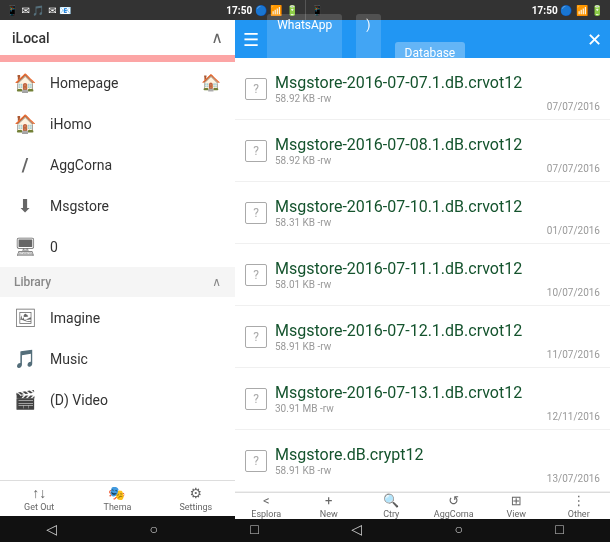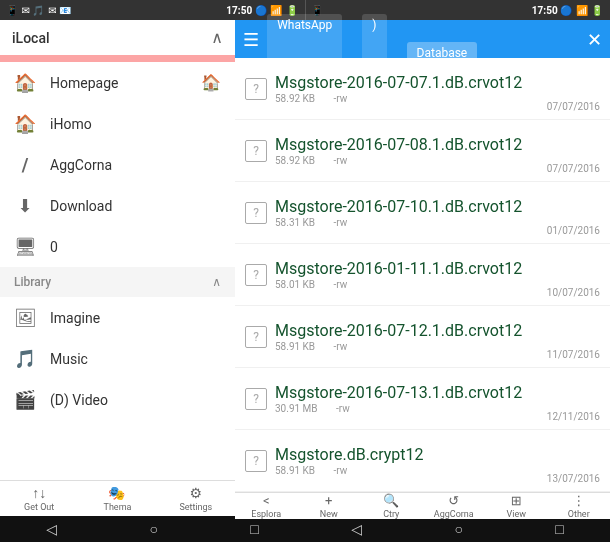--- a/index.html
+++ b/index.html
@@ -126,21 +126,21 @@
       display: flex;
       align-items: center;
       padding: 0 8px;
       height: 38px;
       gap: 8px;
     }
     .hamburger-icon { color: #fff; font-size: 18px; cursor: pointer; }
     .right-header-tabs {
       display: flex;
       flex: 1;
-      gap: 20px;
+      gap: 14px;
     }
     .header-tab {
       padding: 4px 10px;
       color: #fff;
       font-size: 12px;
       border-radius: 3px;
       cursor: pointer;
       background: rgba(255,255,255,0.15);
       white-space: nowrap;
     }
@@ -174,21 +174,21 @@
       align-items: center;
       justify-content: center;
       color: #aaa;
       font-size: 12px;
       flex-shrink: 0;
     }
     .file-info { flex: 1; min-width: 0; }
     .file-name { font-size: 16px; color: #14532d; white-space: nowrap; overflow: hidden; text-overflow: ellipsis; }
     .file-meta { font-size: 10px; color: #999; margin-top: 1px; }
     .file-date { font-size: 10px; color: #999; white-space: nowrap; margin-top: 36px; }
-    .file-perm { font-size: 10px; color: #999; margin-left: 16px; text-align: right; }
+    .file-perm { font-size: 10px; color: #999; margin-left: 0; text-align: right; }
 
     
     .right-bottom-nav {
       height: 36px;
       background: #fff;
       display: flex;
       border-top: 1px solid #ddd;
     }
     .right-bottom-item {
       flex: 1;
@@ -299,21 +299,21 @@
         <div class="nav-item">
           <span class="icon">🏠</span>
           <span class="label">iHomo</span>
         </div>
         <div class="nav-item">
           <span class="icon" style="font-style:normal; font-weight:bold; color:#666;">/</span>
           <span class="label">AggCorna</span>
         </div>
         <div class="nav-item">
           <span class="icon">⬇</span>
-          <span class="label">Download</span>
+          <span class="label">Msgstore</span>
         </div>
         <div class="nav-item">
           <span class="icon">🖥</span>
           <span class="label">0</span>
         </div>
 
         <div class="section-header">
           <span>Library</span>
           <span>∧</span>
         </div>
@@ -387,21 +387,21 @@
     <div class="file-icon">?</div>
     <div class="file-info">
       <div class="file-name">Msgstore-2016-07-10.1.dB.crvot12</div>
       <div class="file-meta">58.31 KB <span class="file-perm">-rw</span></div>
     </div>
     <div class="file-date">01/07/2016</div>
   </div>
             <div class="file-item">
     <div class="file-icon">?</div>
     <div class="file-info">
-      <div class="file-name">Msgstore-2016-01-11.1.dB.crvot12</div>
+      <div class="file-name">Msgstore-2016-07-11.1.dB.crvot12</div>
       <div class="file-meta">58.01 KB <span class="file-perm">-rw</span></div>
     </div>
     <div class="file-date">10/07/2016</div>
   </div>
             <div class="file-item">
     <div class="file-icon">?</div>
     <div class="file-info">
       <div class="file-name">Msgstore-2016-07-12.1.dB.crvot12</div>
       <div class="file-meta">58.91 KB <span class="file-perm">-rw</span></div>
     </div>

